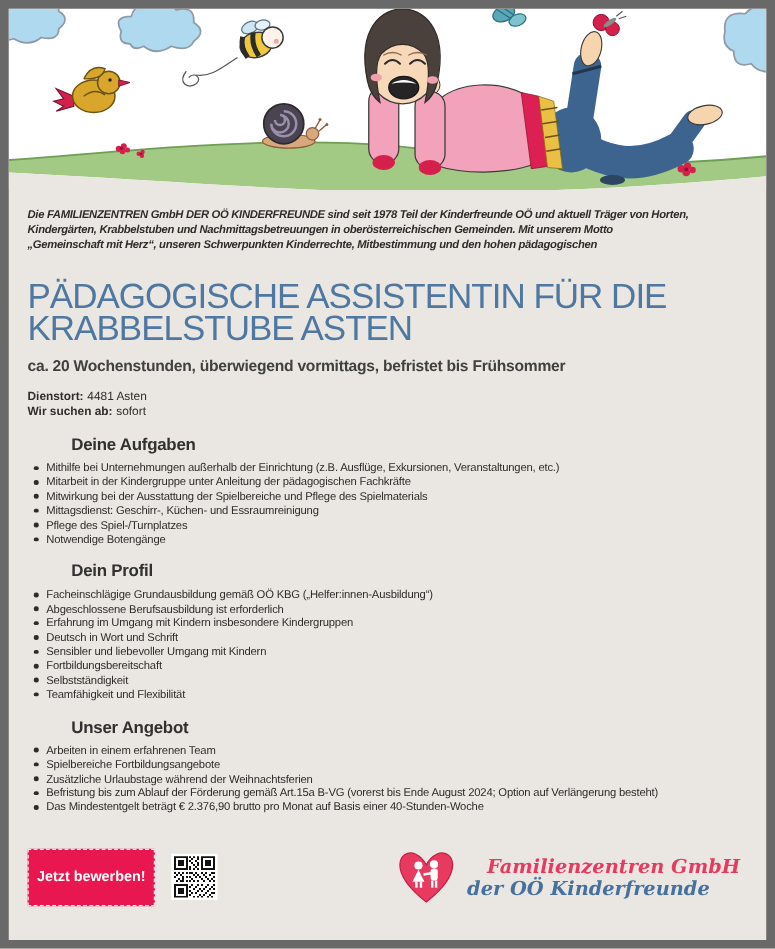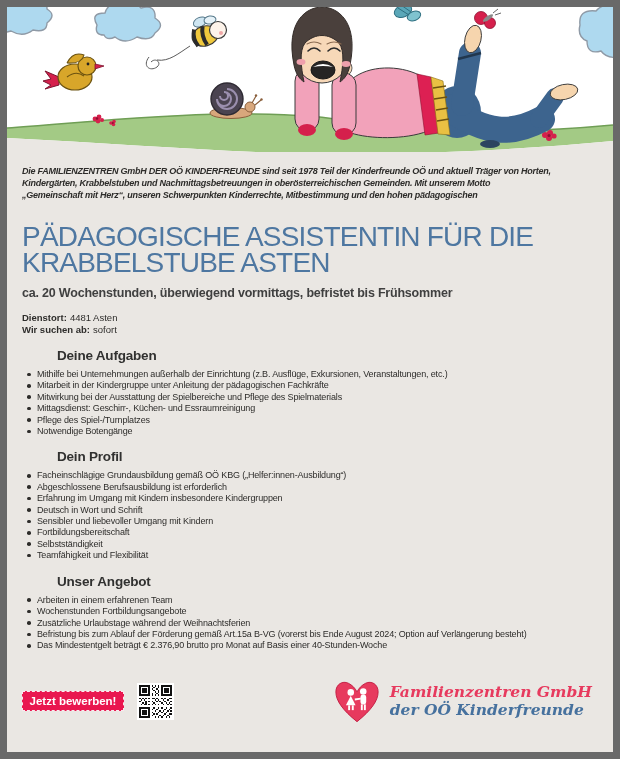--- a/index.html
+++ b/index.html
@@ -42,35 +42,35 @@
     position:relative; padding-left:15px; font-size:9px;
     letter-spacing:-0.15px; line-height:11.4px; white-space:nowrap; color:#2d2c2a;
   }
   ul.bullets li::before {
     content:""; position:absolute; left:5px; top:3.6px;
     width:3.6px; height:3.6px; border-radius:50%; background:#2d2c2a;
   }
 
   .footer { margin-top:27px; display:flex; align-items:center; }
   .apply-btn {
-    width:102px; height:20px; background:#e9174f;
+    width:102px; height:46px; background:#e9174f;
     border:1px dashed rgba(255,255,255,0.9);
     color:#ffffff; font-family:inherit; font-size:11.5px; font-weight:bold;
     cursor:pointer; flex:0 0 auto;
   }
   .qr {
     margin-left:13px; width:37px; height:37px; background:#ffffff;
     padding:2px; box-sizing:border-box; flex:0 0 auto;
   }
   .qr svg { display:block; width:33px; height:33px; }
 
   .logo { margin-left:auto; margin-right:3px; display:flex; align-items:center; }
   .logo-heart { flex:0 0 auto; }
   .logo-text { margin-left:9px; font-family:"DejaVu Serif", serif; font-style:italic; font-weight:bold; }
-  .logo-line1 { font-size:15.5px; line-height:18px; color:#e73a5e; white-space:nowrap; }
+  .logo-line1 { font-size:15.5px; line-height:18px; color:#e73a5e; white-space:nowrap;margin-left:16px; }
   .logo-line2 { font-size:15.5px; line-height:18px; color:#46719e; white-space:nowrap; }
 </style>
 </head>
 <body>
 
 <div class="page">
 
   <svg class="illustration" viewBox="0 0 606 145">
     <rect x="0" y="0" width="606" height="145" fill="#ffffff"></rect>
 
@@ -224,21 +224,21 @@
       <li>Deutsch in Wort und Schrift</li>
       <li>Sensibler und liebevoller Umgang mit Kindern</li>
       <li>Fortbildungsbereitschaft</li>
       <li>Selbstständigkeit</li>
       <li>Teamfähigkeit und Flexibilität</li>
     </ul>
 
     <h3 class="section-heading">Unser Angebot</h3>
     <ul class="bullets">
       <li>Arbeiten in einem erfahrenen Team</li>
-      <li>Wochenstunden Fortbildungsangebote</li>
+      <li>Spielbereiche Fortbildungsangebote</li>
       <li>Zusätzliche Urlaubstage während der Weihnachtsferien</li>
       <li>Befristung bis zum Ablauf der Förderung gemäß Art.15a B-VG (vorerst bis Ende August 2024; Option auf Verlängerung besteht)</li>
       <li>Das Mindestentgelt beträgt € 2.376,90 brutto pro Monat auf Basis einer 40-Stunden-Woche</li>
     </ul>
 
     <div class="footer">
       <button class="apply-btn">Jetzt bewerben!</button>
 
       <div class="qr">
         <svg viewBox="0 0 21 21" shape-rendering="crispEdges">

